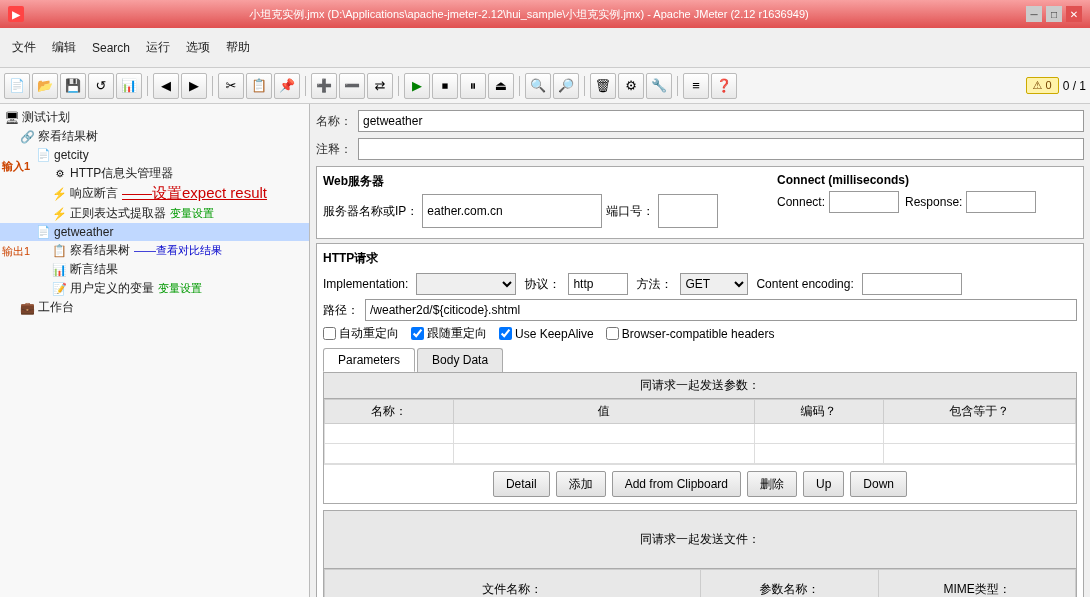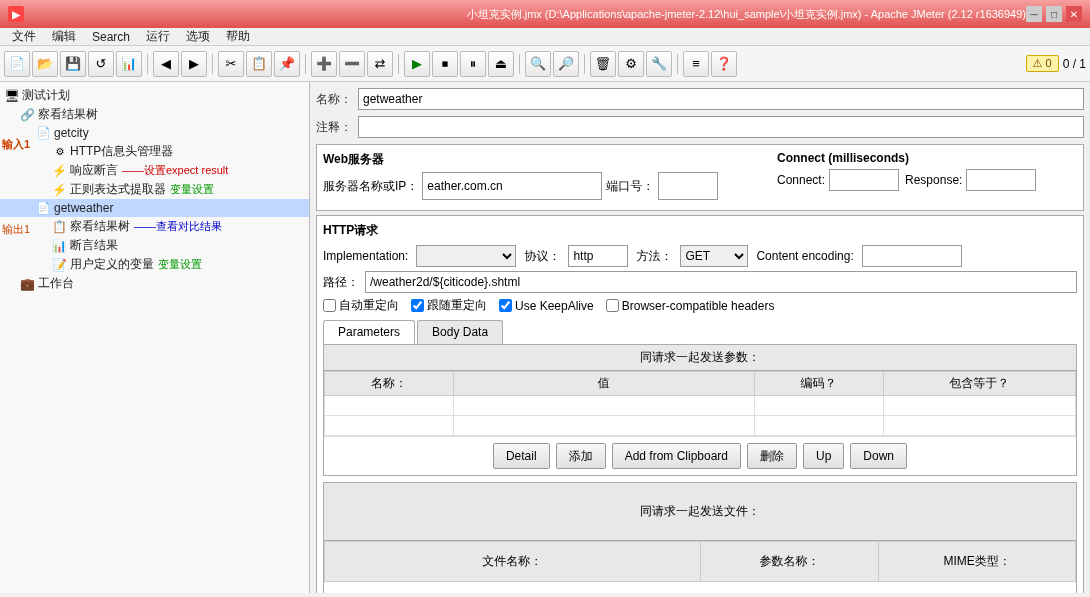--- a/index.html
+++ b/index.html
@@ -18,33 +18,33 @@
     }
     .title-bar .logo {
       width: 16px; height: 16px;
       background: #ff4444;
       border-radius: 2px;
       margin-right: 8px;
       display: flex; align-items: center; justify-content: center;
       color: white; font-weight: bold; font-size: 10px;
       flex-shrink: 0;
     }
-    .title-bar .title-text { flex: 1; text-align: right; font-size: 11px; }
+    .title-bar .title-text { flex: 1; text-align: center; font-size: 11px; }
     .title-bar .win-buttons { display: flex; gap: 4px; }
     .win-btn {
       width: 16px; height: 16px;
       border: none; cursor: pointer; font-size: 10px;
       display: flex; align-items: center; justify-content: center;
       background: #ccc; color: #333;
     }
     .win-btn.close { background: #e05050; color: white; }
 
     
     .menu-bar {
-      height: 18px;
+      height: 40px;
       background: #f0f0f0;
       border-bottom: 1px solid #ccc;
       display: flex;
       align-items: center;
       padding: 0 4px;
     }
     .menu-item {
       padding: 2px 8px;
       cursor: pointer;
       color: #222;
@@ -115,21 +115,21 @@
       height: 22px;
       border: 1px solid #999;
       padding: 2px 4px;
       font-size: 12px;
       background: white;
     }
     .form-input-wide { flex: 1; }
 
     .server-row { display: flex; align-items: center; gap: 4px; margin-bottom: 4px; }
     .server-label { font-size: 12px; white-space: nowrap; }
-    .server-input { height: 28px; border: 1px solid #999; padding: 2px 4px; font-size: 12px; }
+    .server-input { height: 34px; border: 1px solid #999; padding: 2px 4px; font-size: 12px; }
     .server-input.wide { width: 180px; }
     .server-input.narrow { width: 60px; }
 
     .timeout-row { display: flex; align-items: center; gap: 6px; }
     .timeout-item { display: flex; align-items: center; gap: 4px; }
     .timeout-input { width: 70px; height: 22px; border: 1px solid #999; padding: 2px 4px; font-size: 12px; }
 
     
     .impl-row { display: flex; align-items: center; gap: 8px; margin-bottom: 4px; flex-wrap: wrap; }
     .impl-label { font-size: 12px; white-space: nowrap; }
@@ -323,21 +323,21 @@
       <div class="tree-item">
         <span class="tree-indent" style="width:52px;"></span>
         <span class="tree-icon" style="font-size:10px;">⚙</span>
         <span class="tree-label">HTTP信息头管理器</span>
       </div>
 
       <div class="tree-item">
         <span class="tree-indent" style="width:52px;"></span>
         <span class="tree-icon">⚡</span>
         <span class="tree-label">响应断言</span>
-        <span style="font-size:11px; color:#cc0000; margin-left:4px;">——设置expect result</span>
+        <span style="font-size:15px; color:#cc0000; margin-left:4px;text-decoration:underline;">——设置expect result</span>
       </div>
 
       <div class="tree-item">
         <span class="tree-indent" style="width:52px;"></span>
         <span class="tree-icon">⚡</span>
         <span class="tree-label">正则表达式提取器</span>
         <span style="font-size:11px; color:#009900; margin-left:4px;">变量设置</span>
       </div>
 
       <div class="tree-item selected">

